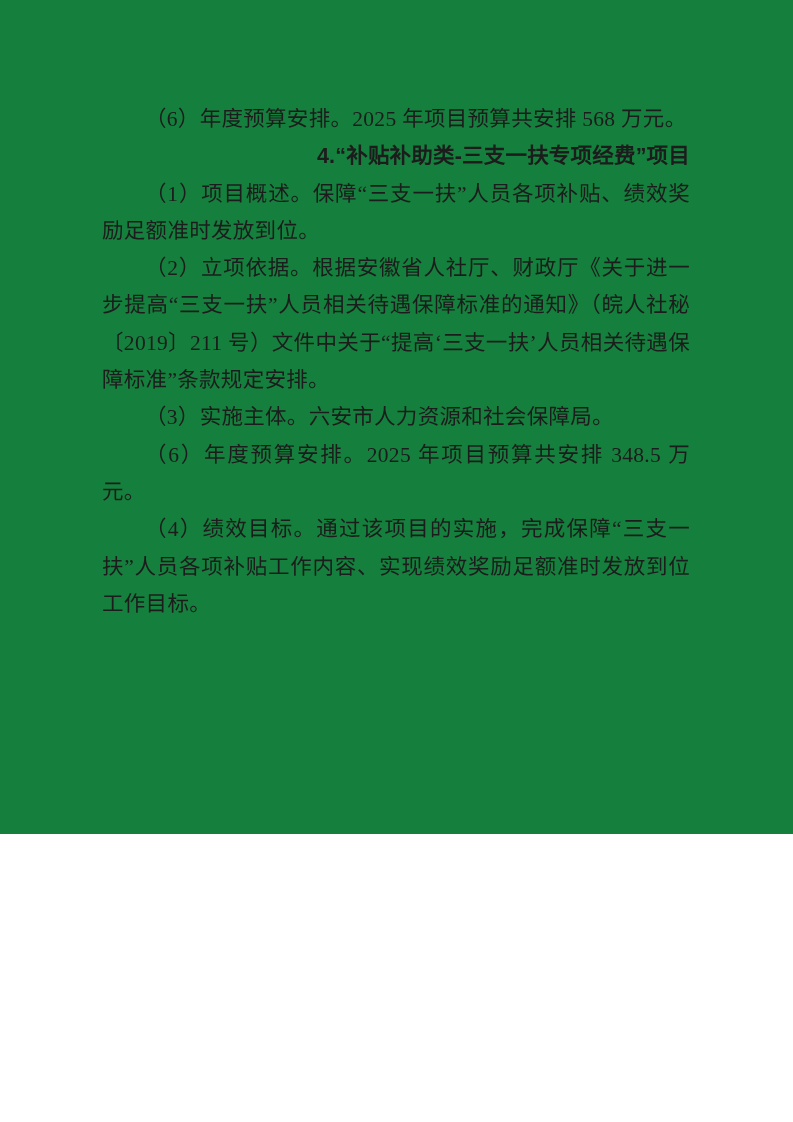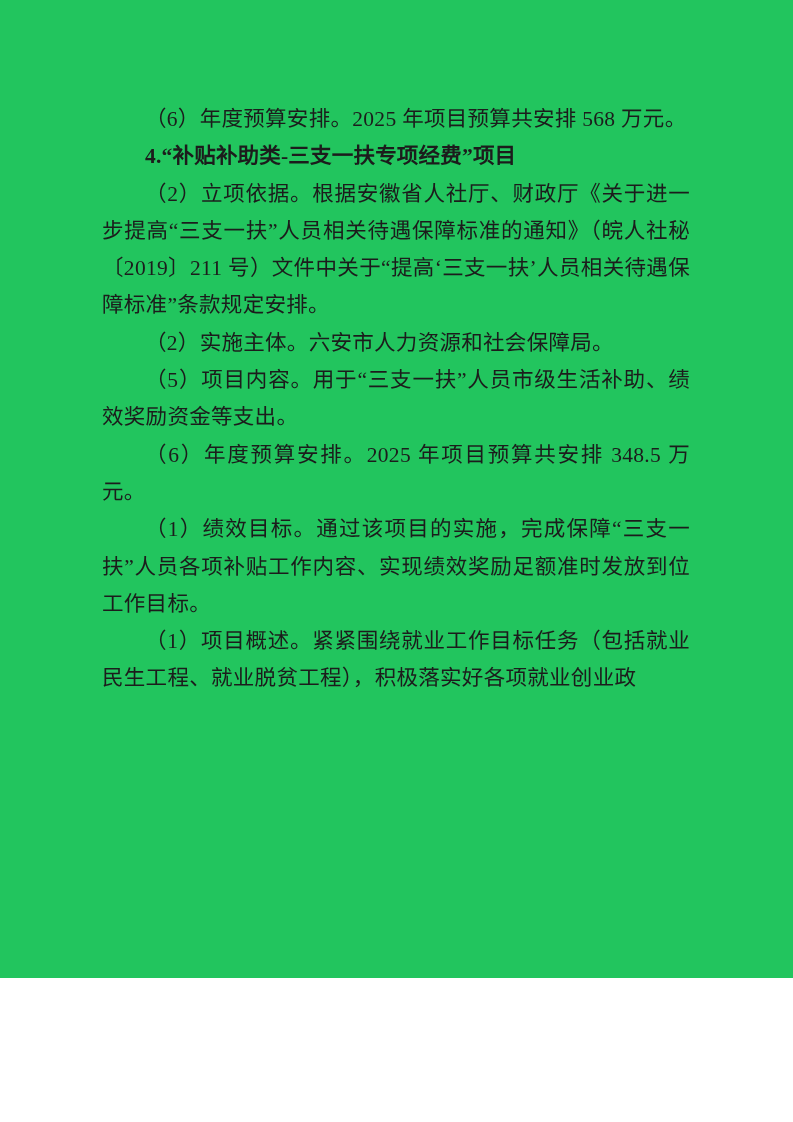--- a/index.html
+++ b/index.html
@@ -4,22 +4,22 @@
 <title>Document Page</title>
 <style>
   html, body {
     margin: 0;
     padding: 0;
     background: #ffffff;
   }
   .page {
     position: relative;
     width: 793px;
-    height: 978px;
-    background: #22c55e;
+    height: 834px;
+    background: #15803d;
     overflow: hidden;
     font-family: "Liberation Serif", "DejaVu Serif", serif;
     color: #1c1c1c;
   }
   .page-body {
     position: absolute;
     left: 102px;
     top: 101px;
     width: 588px;
     font-size: 21.5px;
@@ -27,46 +27,45 @@
     text-align: justify;
     text-justify: inter-character;
     letter-spacing: 0.3px;
   }
   .page-body p {
     margin: 0;
     padding: 0;
     text-indent: 2em;
   }
   .page-body p.heading {
-    font-family: Liberation Serif, serif;
+    font-family: Liberation Sans, sans-serif;
     font-weight: bold;
     letter-spacing: 0.2px;
-    text-align: left;
+    text-align: right;
   }
   .page-footer {
     position: absolute;
     left: 119px;
     top: 1014px;
     font-size: 19.5px;
     line-height: 28px;
     font-family: Liberation Serif, serif;
     color: #1c1c1c;
   }
 </style>
 </head>
 <body>
 
 <div class="page">
 
   <div class="page-body">
     <p>（6）年度预算安排。2025 年项目预算共安排 568 万元。</p>
     <p class="heading">4.“补贴补助类-三支一扶专项经费”项目</p>
+    <p>（1）项目概述。保障“三支一扶”人员各项补贴、绩效奖励足额准时发放到位。</p>
     <p>（2）立项依据。根据安徽省人社厅、财政厅《关于进一步提高“三支一扶”人员相关待遇保障标准的通知》（皖人社秘〔2019〕211 号）文件中关于“提高‘三支一扶’人员相关待遇保障标准”条款规定安排。</p>
-    <p>（2）实施主体。六安市人力资源和社会保障局。</p>
-    <p>（5）项目内容。用于“三支一扶”人员市级生活补助、绩效奖励资金等支出。</p>
+    <p>（3）实施主体。六安市人力资源和社会保障局。</p>
     <p>（6）年度预算安排。2025 年项目预算共安排 348.5 万元。</p>
-    <p>（1）绩效目标。通过该项目的实施，完成保障“三支一扶”人员各项补贴工作内容、实现绩效奖励足额准时发放到位工作目标。</p>
-    <p>（1）项目概述。紧紧围绕就业工作目标任务（包括就业民生工程、就业脱贫工程），积极落实好各项就业创业政</p>
+    <p>（4）绩效目标。通过该项目的实施，完成保障“三支一扶”人员各项补贴工作内容、实现绩效奖励足额准时发放到位工作目标。</p>
   </div>
 
   <div class="page-footer">– 22 –</div>
 
 </div>
 
 </body></html>

